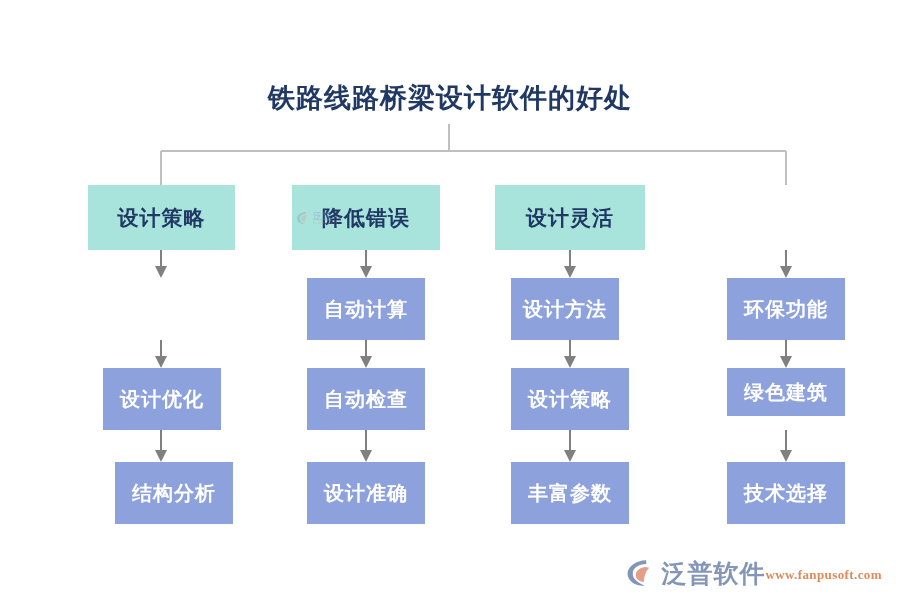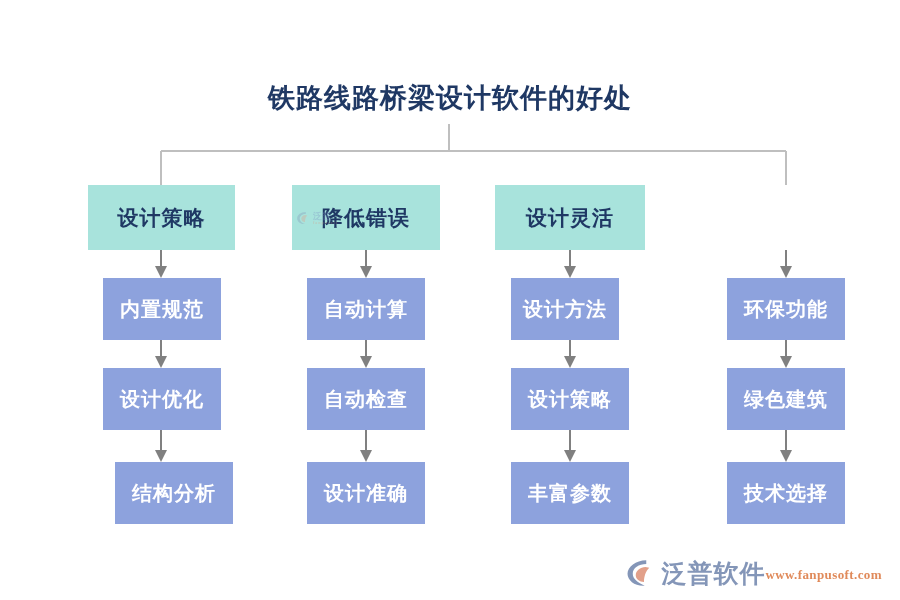--- a/index.html
+++ b/index.html
@@ -135,23 +135,20 @@
       <polygon points="780,266 792,266 786,278" stroke="none"></polygon>
       <line x1="786" y1="340" x2="786" y2="358"></line>
       <polygon points="780,356 792,356 786,368" stroke="none"></polygon>
       <line x1="786" y1="430" x2="786" y2="452"></line>
       <polygon points="780,450 792,450 786,462" stroke="none"></polygon>
     </g>
   </svg>
 
   <div class="box box-head" style="left:88px;top:185px;width:147px;height:65px;">
     <span>设计策略</span>
-  </div>
-  <div class="box box-item" style="left:103px;top:278px;width:118px;height:62px;">
-    <span>内置规范</span>
   </div>
   <div class="box box-item" style="left:103px;top:368px;width:118px;height:62px;">
     <span>设计优化</span>
   </div>
   <div class="box box-item" style="left:115px;top:462px;width:118px;height:62px;">
     <span>结构分析</span>
   </div>
 
   <div class="box box-head" style="left:292px;top:185px;width:148px;height:65px;">
     <span class="wm">
@@ -185,21 +182,21 @@
   <div class="box box-item" style="left:511px;top:368px;width:118px;height:62px;">
     <span>设计策略</span>
   </div>
   <div class="box box-item" style="left:511px;top:462px;width:118px;height:62px;">
     <span>丰富参数</span>
   </div>
 
   <div class="box box-item" style="left:727px;top:278px;width:118px;height:62px;">
     <span>环保功能</span>
   </div>
-  <div class="box box-item" style="left:727px;top:368px;width:118px;height:62px;">
+  <div class="box box-item" style="left:727px;top:368px;width:118px;height:48px;">
     <span>绿色建筑</span>
   </div>
   <div class="box box-item" style="left:727px;top:462px;width:118px;height:62px;">
     <span>技术选择</span>
   </div>
 
   <div class="logo">
     <div class="logo-row">
       <svg class="logo-mark" viewBox="0 0 40 40">
         <path d="M27 3 C13 3 2 12 2 21 C2 30 12 38 25 37 C16 33 9 28 9 21 C9 13 17 8 27 8 Z" fill="#8496b8"></path>

